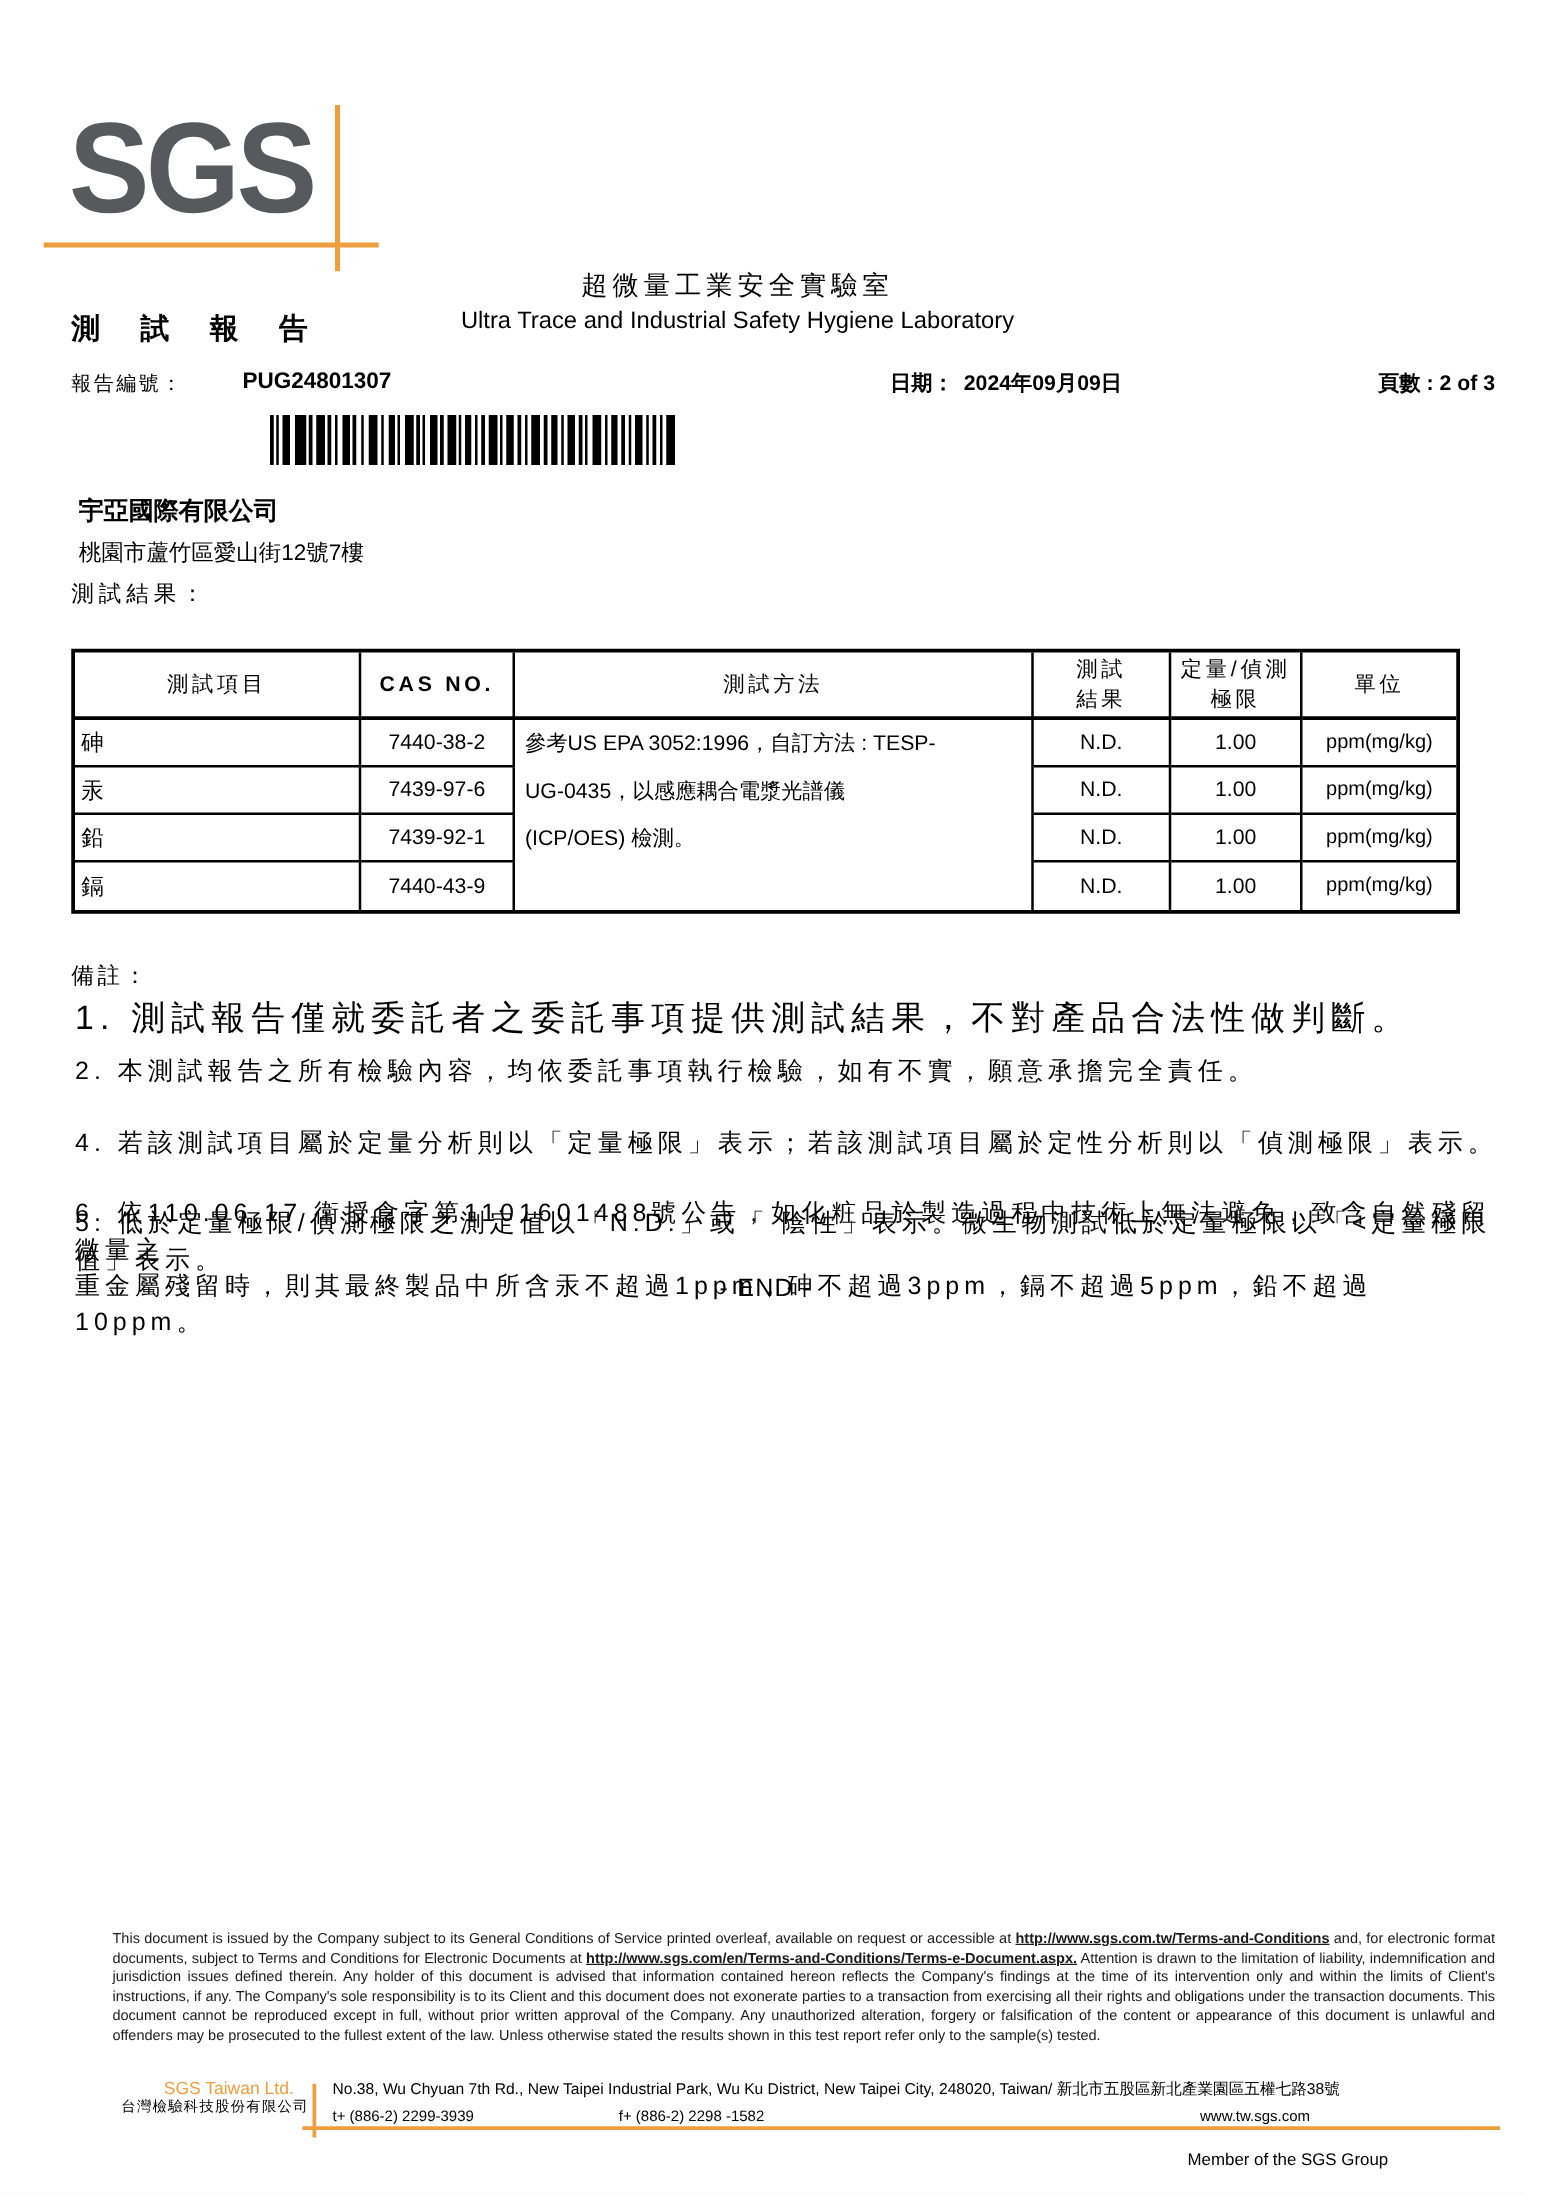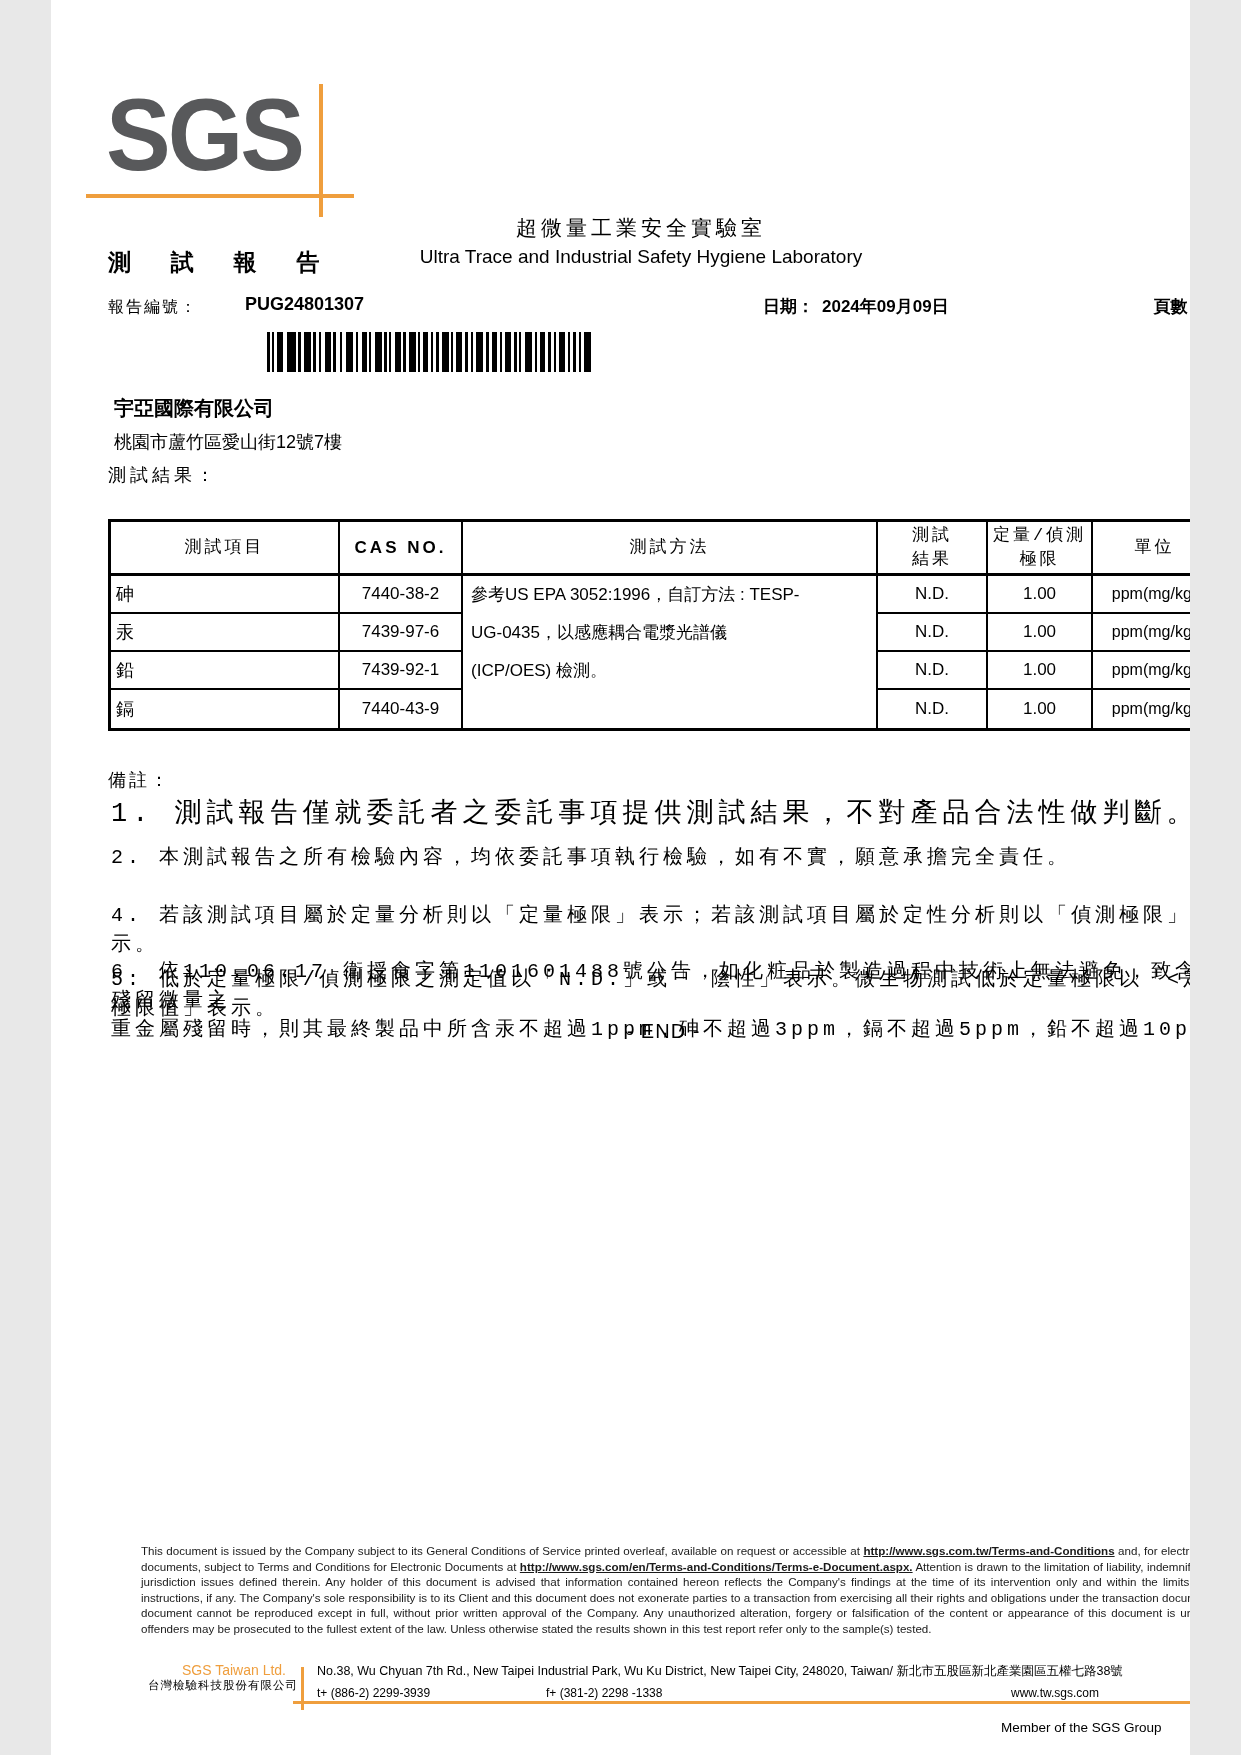--- a/index.html
+++ b/index.html
@@ -1,18 +1,18 @@
 <!DOCTYPE html>
 <html><head>
 <meta charset="utf-8">
 <style>
   html,body{margin:0;padding:0;background:#e8e8e8;}
-  .page{position:relative;width:1139px;height:1755px;background:#ffffff;margin:0 auto;
+  .page{position:relative;width:1241px;height:1755px;background:#ffffff;margin:0 auto;
         font-family:"Liberation Sans",sans-serif;color:#000;overflow:hidden;}
-  .kai{font-family:Liberation Mono, monospace;}
+  .kai{font-family:Liberation Sans, sans-serif;}
   .sans{font-family:"Liberation Sans",sans-serif;}
   .abs{position:absolute;}
 
   
   .logo{left:55px;top:83px;font-size:97px;font-weight:bold;color:#58595B;
         letter-spacing:-3px;line-height:1;transform:scaleY(1.06);transform-origin:top left;}
   .logo-hline{left:35px;top:194px;width:268px;height:4px;background:#EF9E3D;}
   .logo-vline{left:268px;top:84px;width:4px;height:133px;background:#EF9E3D;}
   .report-title{left:57px;top:247px;font-size:23px;font-weight:bold;letter-spacing:13px;}
   .lab-zh{left:250px;top:214px;width:680px;text-align:center;font-size:21px;letter-spacing:4px;}
@@ -203,18 +203,18 @@
 
   <div class="abs endmark sans">- END -</div>
 
   <div class="abs disclaimer sans"><span>This document is issued by the Company subject to its General Conditions of Service printed overleaf, available on request or accessible at </span><span class="lnk">http://www.sgs.com.tw/Terms-and-Conditions</span><span> and, for electronic format documents, subject to Terms and Conditions for Electronic Documents at </span><span class="lnk">http://www.sgs.com/en/Terms-and-Conditions/Terms-e-Document.aspx.</span><span> Attention is drawn to the limitation of liability, indemnification and jurisdiction issues defined therein. Any holder of this document is advised that information contained hereon reflects the Company's findings at the time of its intervention only and within the limits of Client's instructions, if any. The Company's sole responsibility is to its Client and this document does not exonerate parties to a transaction from exercising all their rights and obligations under the transaction documents. This document cannot be reproduced except in full, without prior written approval of the Company. Any unauthorized alteration, forgery or falsification of the content or appearance of this document is unlawful and offenders may be prosecuted to the fullest extent of the law. Unless otherwise stated the results shown in this test report refer only to the sample(s) tested.</span></div>
 
   <div class="abs f-co-en sans">SGS Taiwan Ltd.</div>
   <div class="abs f-co-zh kai">台灣檢驗科技股份有限公司</div>
   <div class="abs f-vline"></div>
   <div class="abs f-addr sans">No.38, Wu Chyuan 7th Rd., New Taipei Industrial Park, Wu Ku District, New Taipei City, 248020, Taiwan/ 新北市五股區新北產業園區五權七路38號</div>
   <div class="abs f-tel sans">t+ (886-2) 2299-3939</div>
-  <div class="abs f-fax sans">f+ (381-2) 2298 -1338</div>
+  <div class="abs f-fax sans">f+ (886-2) 2298 -1582</div>
   <div class="abs f-web sans">www.tw.sgs.com</div>
   <div class="abs f-hline"></div>
   <div class="abs f-member sans">Member of the SGS Group</div>
 
 </div>
 
 </body></html>

